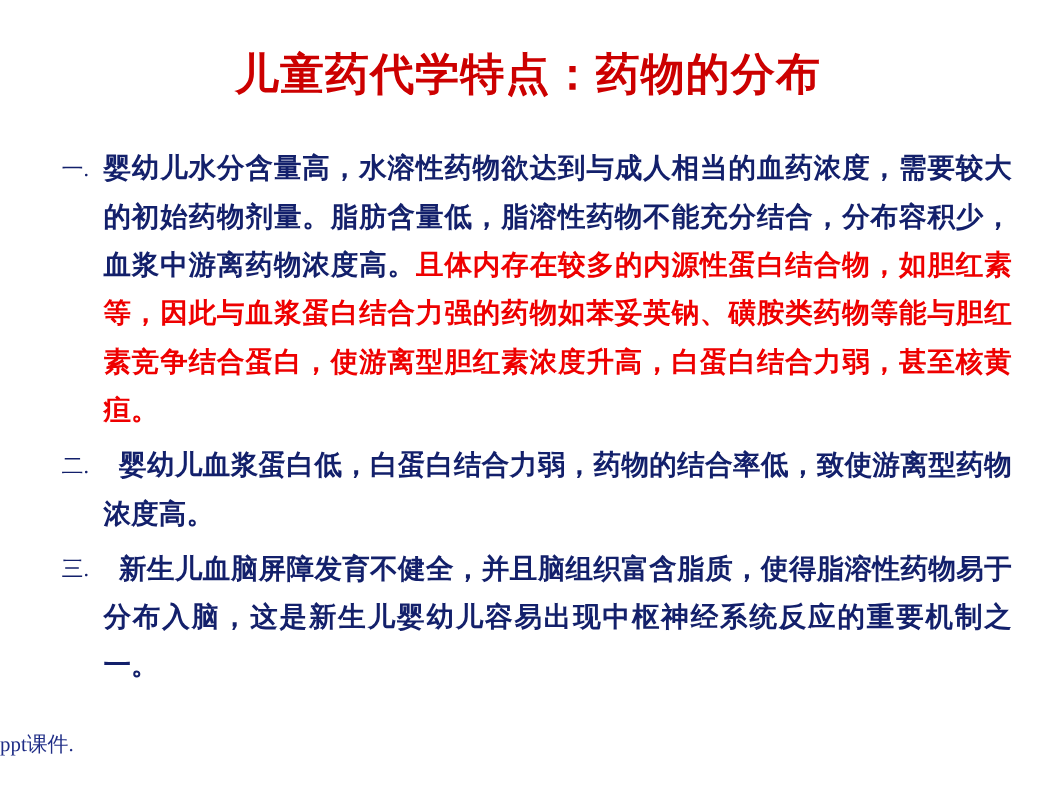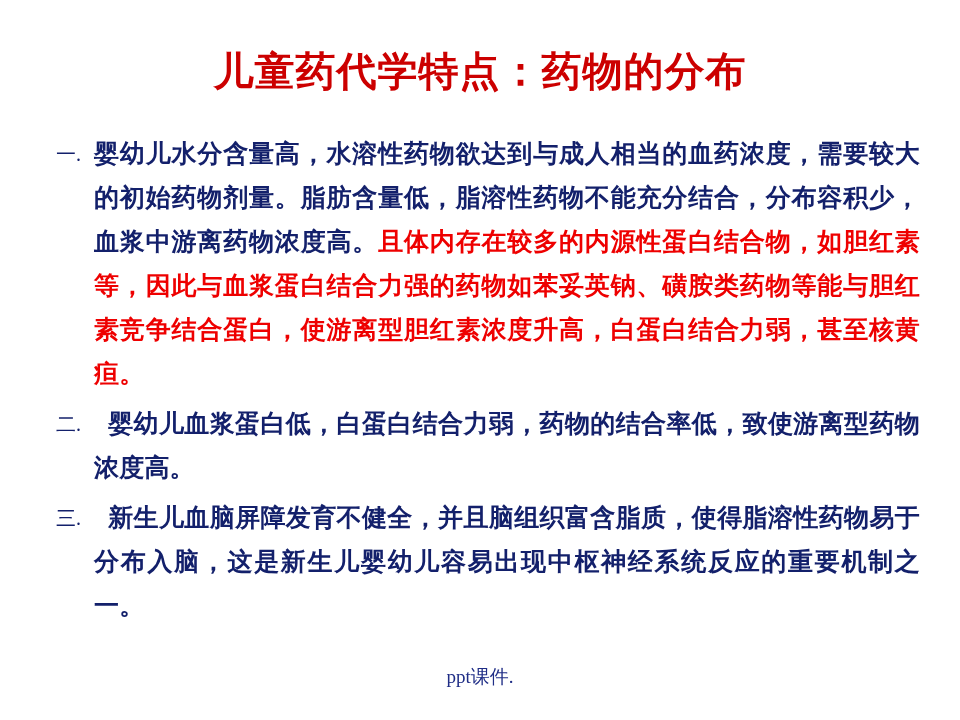--- a/index.html
+++ b/index.html
@@ -23,21 +23,21 @@
     position: absolute;
     top: 48px;
     left: 0;
     width: 960px;
     text-align: center;
     font-size: 40px;
     font-weight: bold;
     color: #cc0000;
     letter-spacing: 1px;
     line-height: 1.2;
-    font-family: Liberation Serif, serif;
+    font-family: Liberation Mono, monospace;
   }
   .body-block {
     position: absolute;
     top: 132px;
     left: 48px;
     width: 872px;
   }
   .list-item {
     display: flex;
     align-items: flex-start;
@@ -68,21 +68,20 @@
   }
   .indent-space {
     display: inline-block;
     width: 14px;
   }
   .footer {
     position: absolute;
     left: 0;
     top: 664px;
     width: 960px;
-    text-align: center;
     font-size: 19px;
     color: #1f2d86;
     font-family: "Liberation Serif", "DejaVu Serif", serif;
   }
 </style>
 </head>
 <body>
 
 <div class="slide">
 

